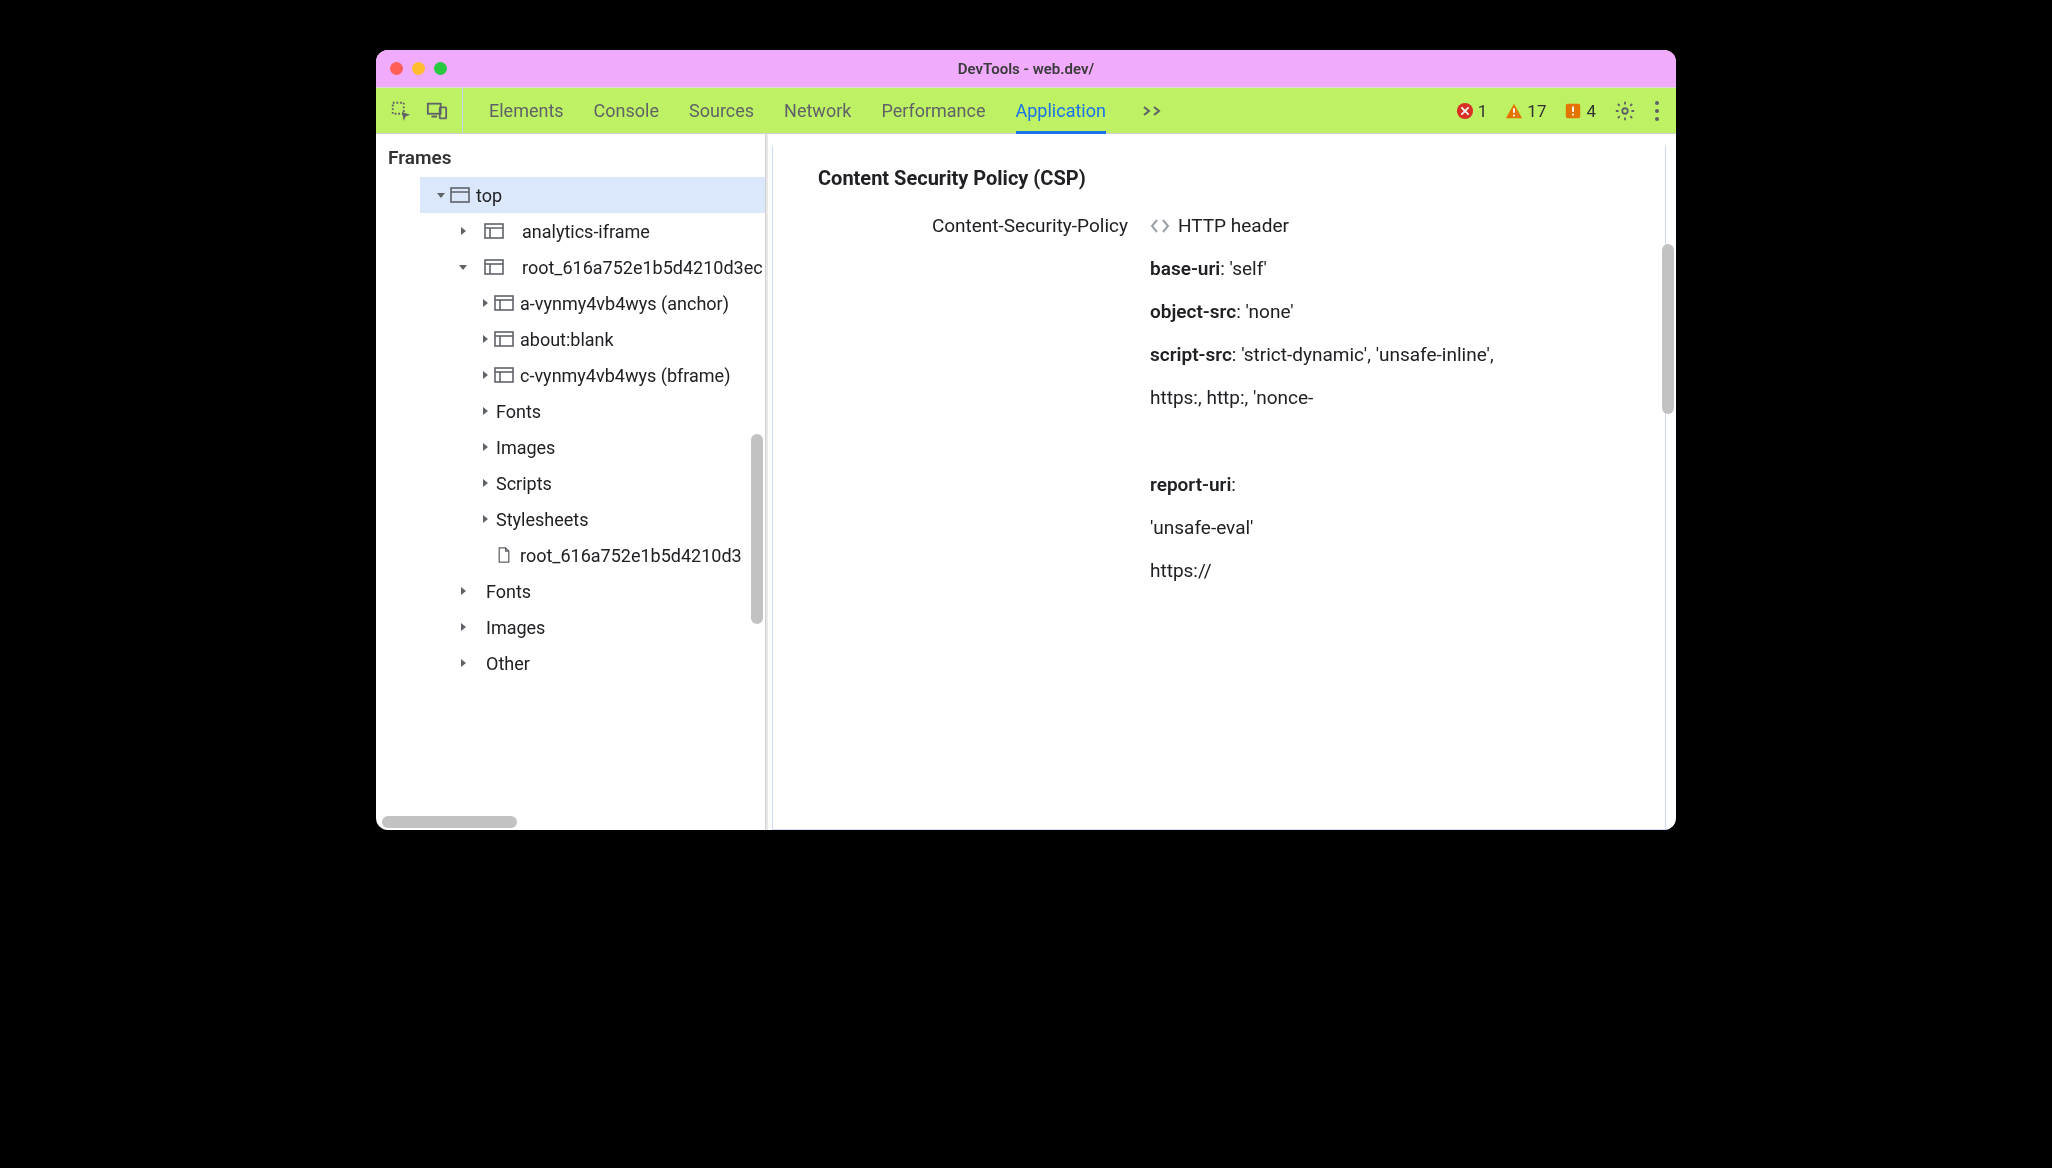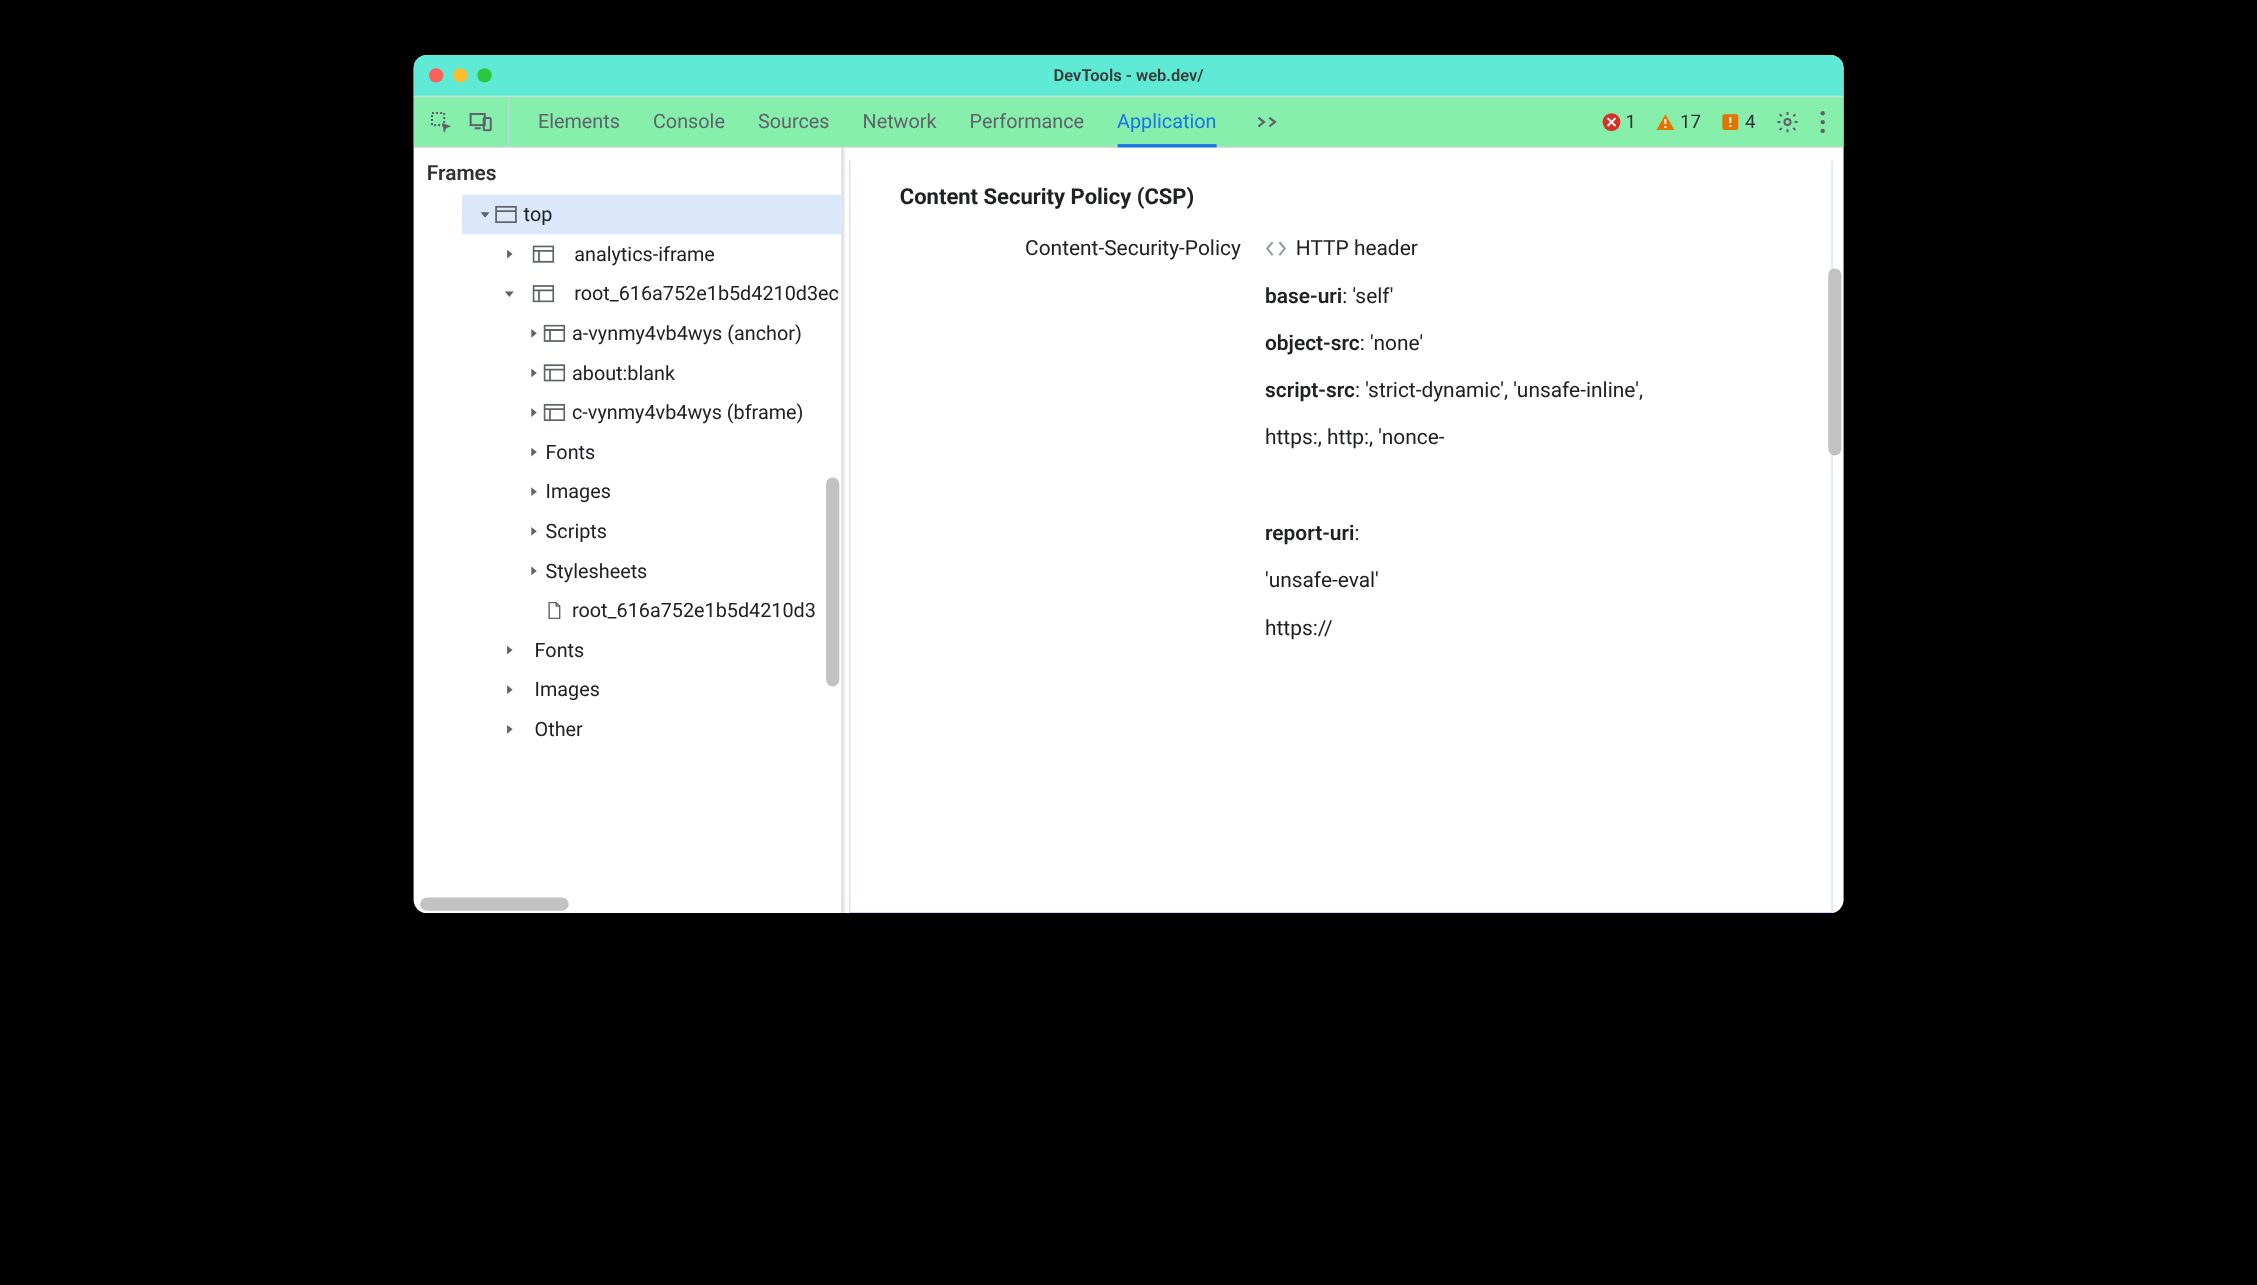--- a/index.html
+++ b/index.html
@@ -17,39 +17,39 @@
     background: #fff;
     border-radius: 12px;
     box-shadow: 0 25px 60px rgba(0,0,0,0.6);
     overflow: hidden;
     display: flex;
     flex-direction: column;
   }
   
   .titlebar {
     height: 38px;
-    background: #5eead4;
+    background: #f0abfc;
     display: flex;
     align-items: center;
     position: relative;
     border-bottom: 1px solid #dcdcdc;
   }
   .traffic-lights { display: flex; gap: 9px; margin-left: 14px; }
   .tl { width: 13px; height: 13px; border-radius: 50%; }
   .tl.red { background: #ff5f57; }
   .tl.yellow { background: #febc2e; }
   .tl.green { background: #28c840; }
   .title {
     position: absolute; left: 0; right: 0; text-align: center;
     font-size: 15px; font-weight: 600; color: #3a3a3a; pointer-events: none;
   }
   
   .toolbar {
     height: 46px;
-    background: #86efac;
+    background: #bef264;
     border-bottom: 1px solid #d0d0d0;
     display: flex;
     align-items: center;
     font-size: 18px;
     color: #5f6368;
   }
   .tb-left { display: flex; align-items: center; gap: 14px; padding: 0 14px; border-right: 1px solid #c9d1f0; height: 100%; }
   .tb-icon { width: 22px; height: 22px; display: flex; align-items: center; justify-content: center; color: #5f6368; }
   .tabs { display: flex; align-items: stretch; height: 100%; gap: 30px; padding: 0 26px; }
   .tab { display: flex; align-items: center; cursor: pointer; position: relative; }

